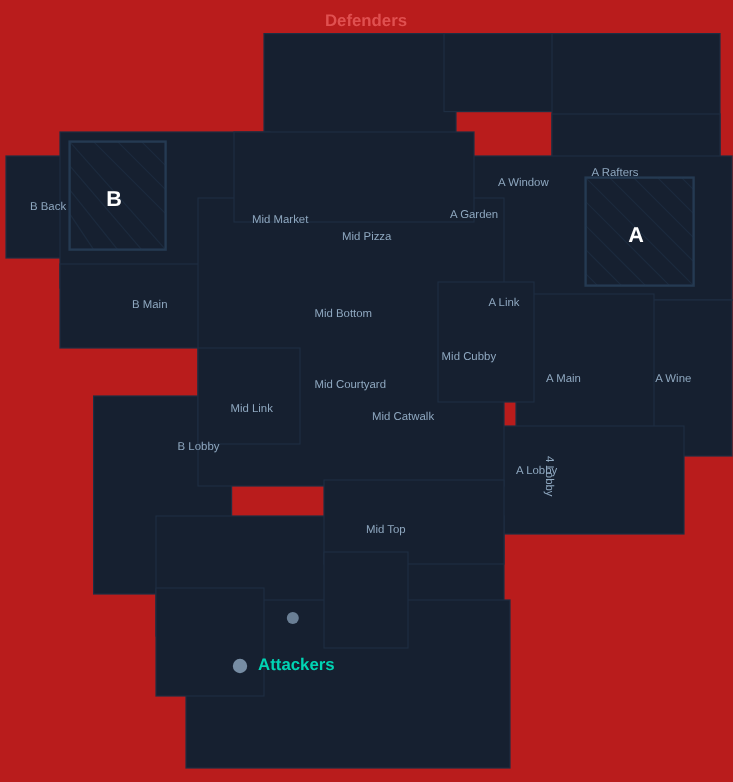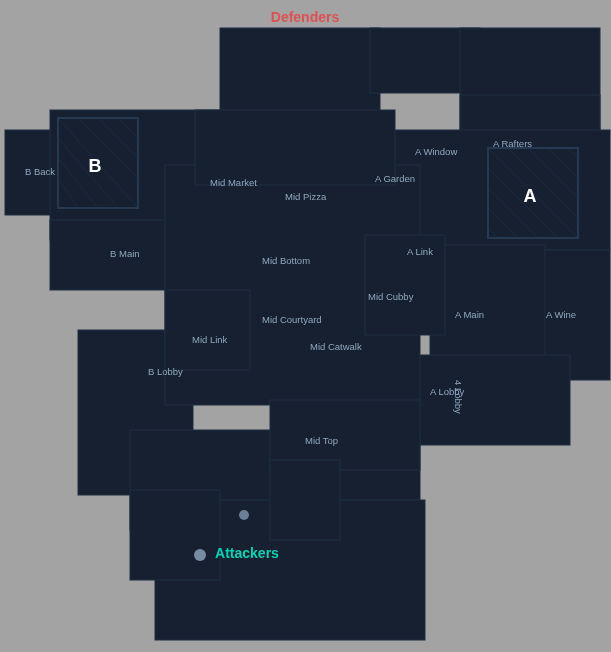--- a/index.html
+++ b/index.html
@@ -9,21 +9,21 @@
       background-color: #0d1520;
       overflow: hidden;
       position: relative;
       font-family: 'Arial', sans-serif;
     }
 
     .map-container {
       width: 611px;
       height: 652px;
       position: relative;
-      background-color: #a3a3a3;
+      background-color: #b91c1c;
     }
 
     
     .map-svg {
       position: absolute;
       top: 0; left: 0;
       width: 611px;
       height: 652px;
     }
   </style>

